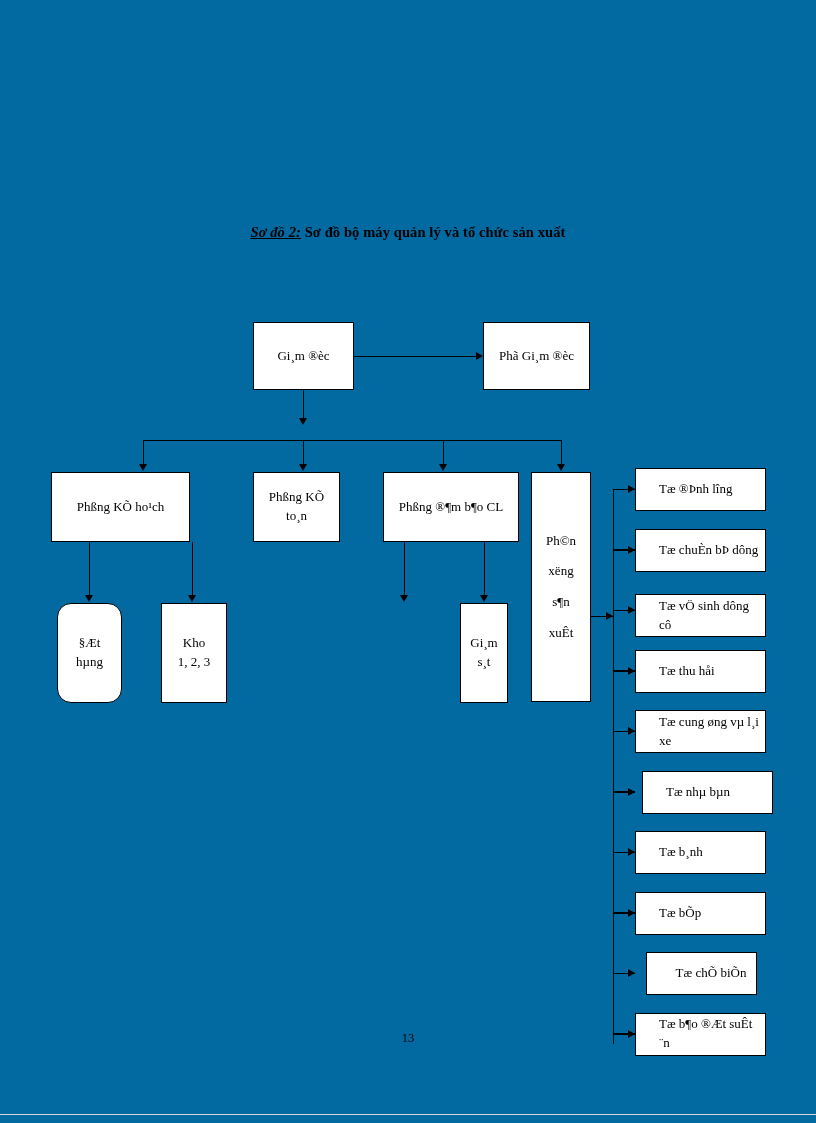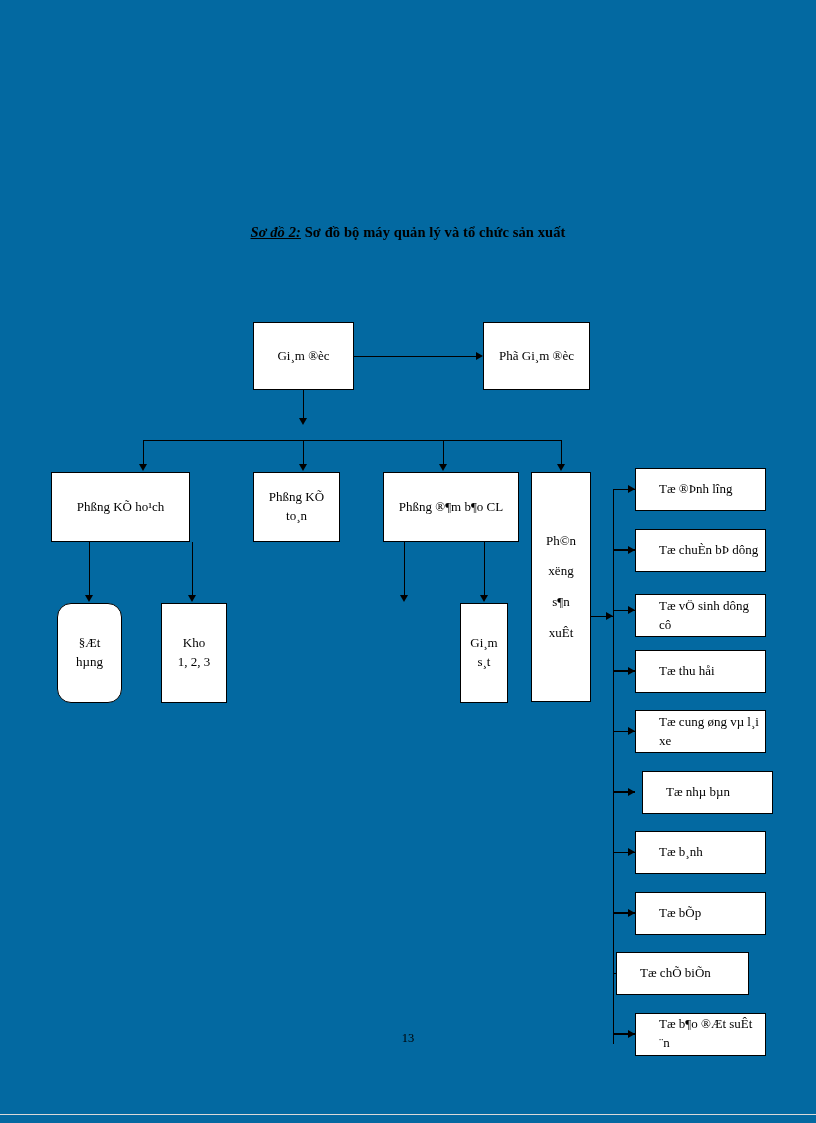--- a/index.html
+++ b/index.html
@@ -192,21 +192,21 @@
       <div class="node left-align" style="left: 635px; top: 831px; width: 131px; height: 43px;">
         <span>Tæ b¸nh</span>
       </div>
       <div class="ln h" style="left: 613px; top: 912.35px; width: 22px;"></div>
       <div class="arrow-r" style="left: 628px; top: 908.8px;"></div>
       <div class="node left-align" style="left: 635px; top: 891.5px; width: 131px; height: 43px;">
         <span>Tæ bÕp</span>
       </div>
       <div class="ln h" style="left: 613px; top: 972.85px; width: 22px;"></div>
       <div class="arrow-r" style="left: 628px; top: 969.3px;"></div>
-      <div class="node left-align" style="left: 616px; top: 952px; width: 133px; height: 43px;">
+      <div class="node left-align" style="left: 646px; top: 952px; width: 111px; height: 43px; justify-content: center;">
         <span>Tæ chÕ biÕn</span>
       </div>
       <div class="ln h" style="left: 613px; top: 1033.35px; width: 22px;"></div>
       <div class="arrow-r" style="left: 628px; top: 1029.8px;"></div>
       <div class="node left-align" style="left: 635px; top: 1012.5px; width: 131px; height: 43px;">
         <span>Tæ b¶o ®Æt suÊt ¨n</span>
       </div>
     </div>
 
   <div class="pageno">13</div>

